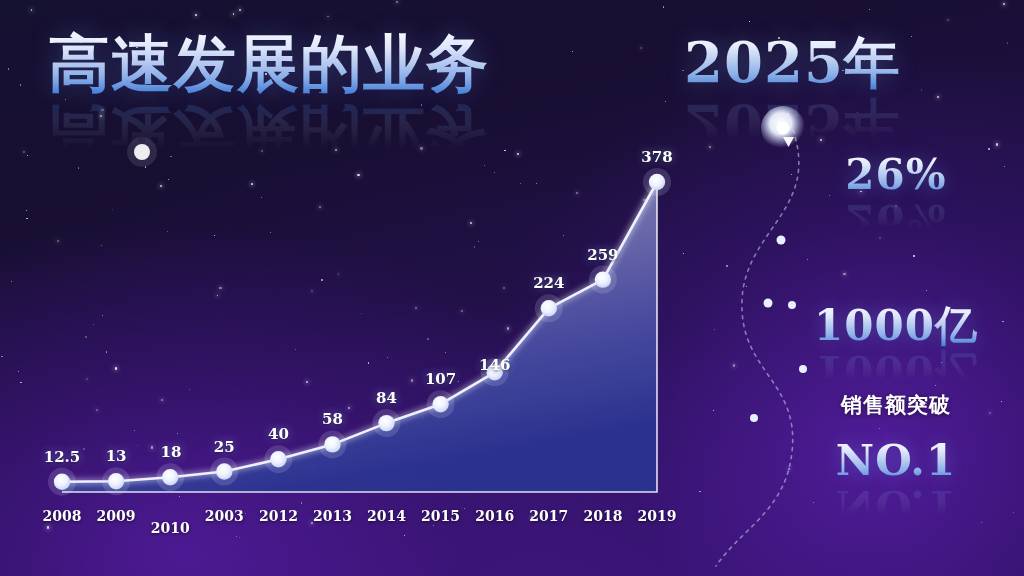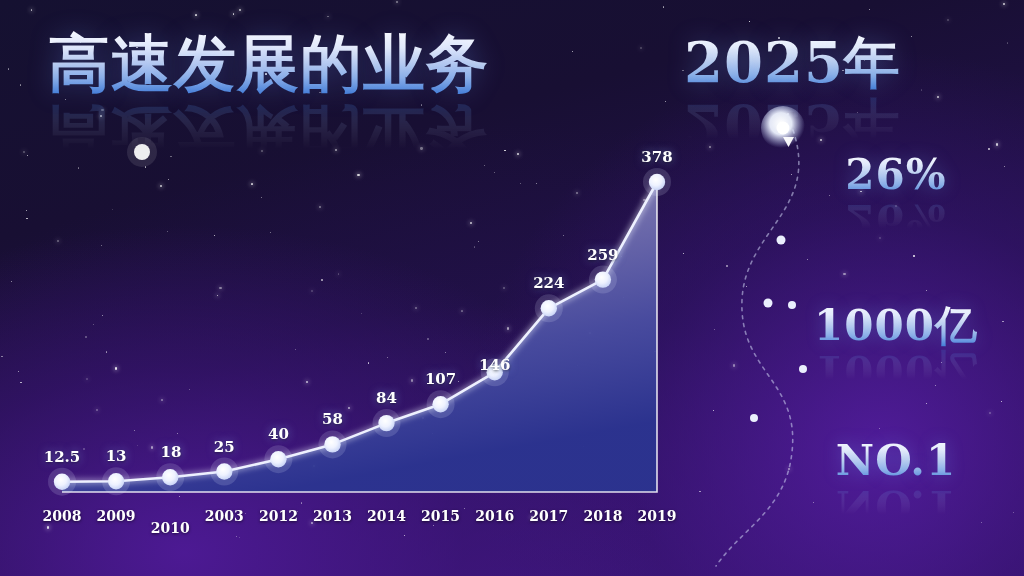--- a/index.html
+++ b/index.html
@@ -406,20 +406,21 @@
 
 
   <div class="stat" id="stat-growth">
     <div class="big metal">26%</div>
     <div class="big-ref metal reflection">26%</div>
   </div>
 
   <div class="stat" id="stat-sales">
     <div class="big metal">1000亿</div>
     <div class="big-ref metal reflection">1000亿</div>
+    <div class="sub">销售额突破</div>
   </div>
 
   <div class="stat" id="stat-rank">
     <div class="big metal">NO.1</div>
     <div class="big-ref metal reflection">NO.1</div>
   </div>
 
 </div>
 
 </body></html>

